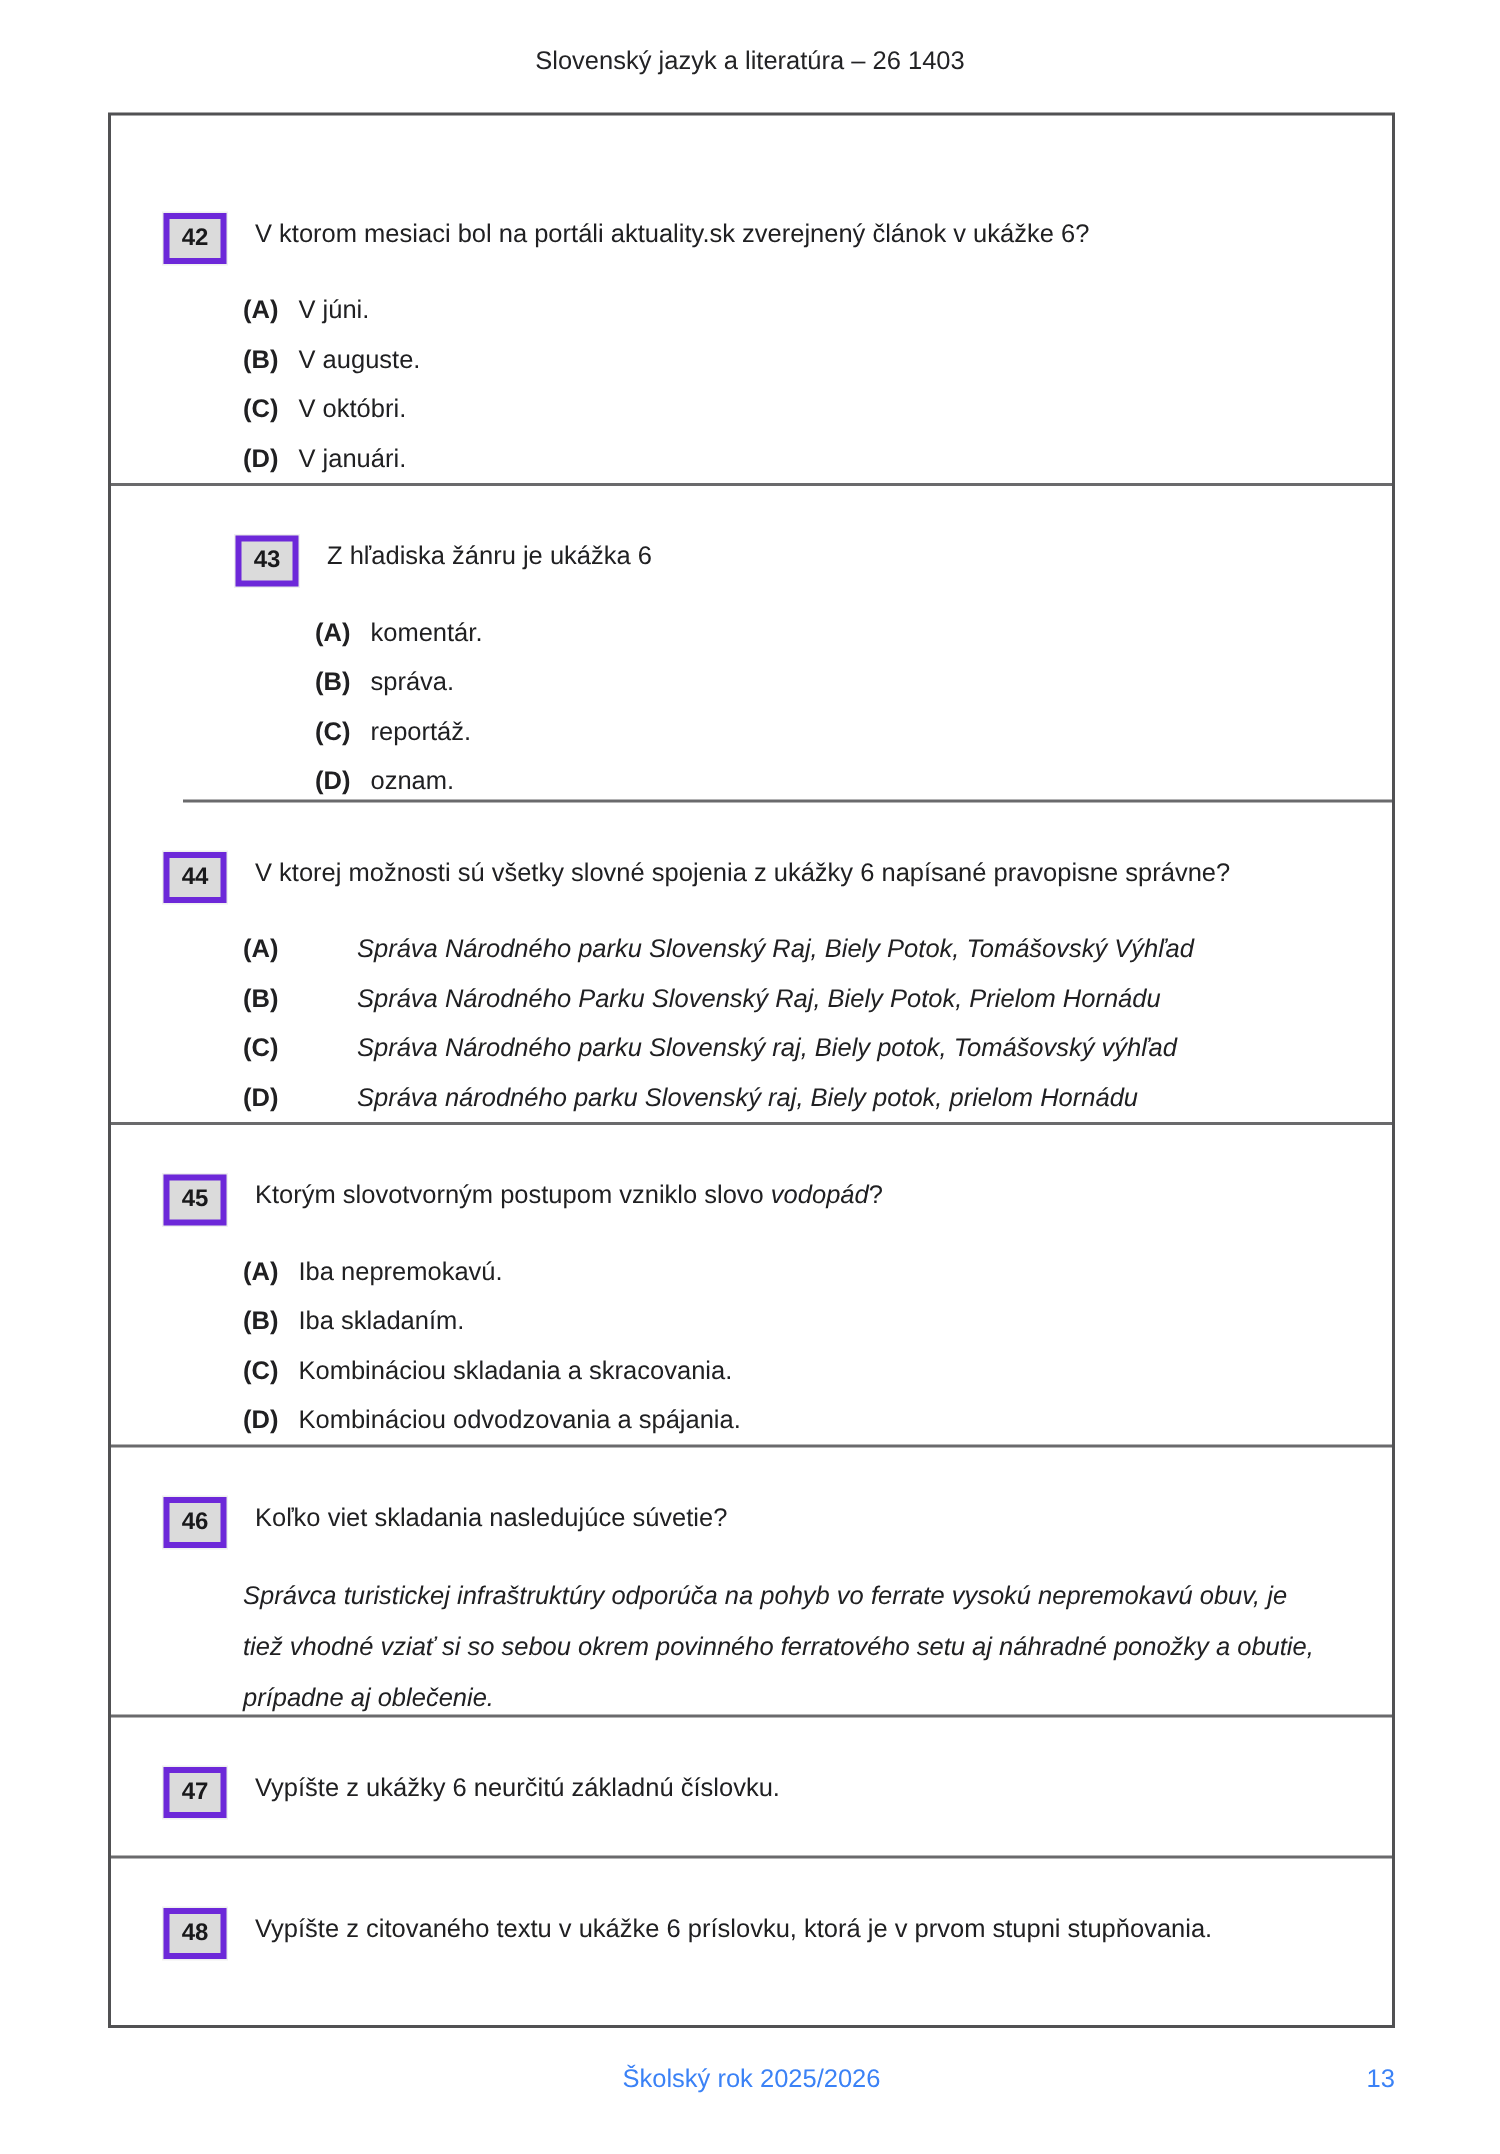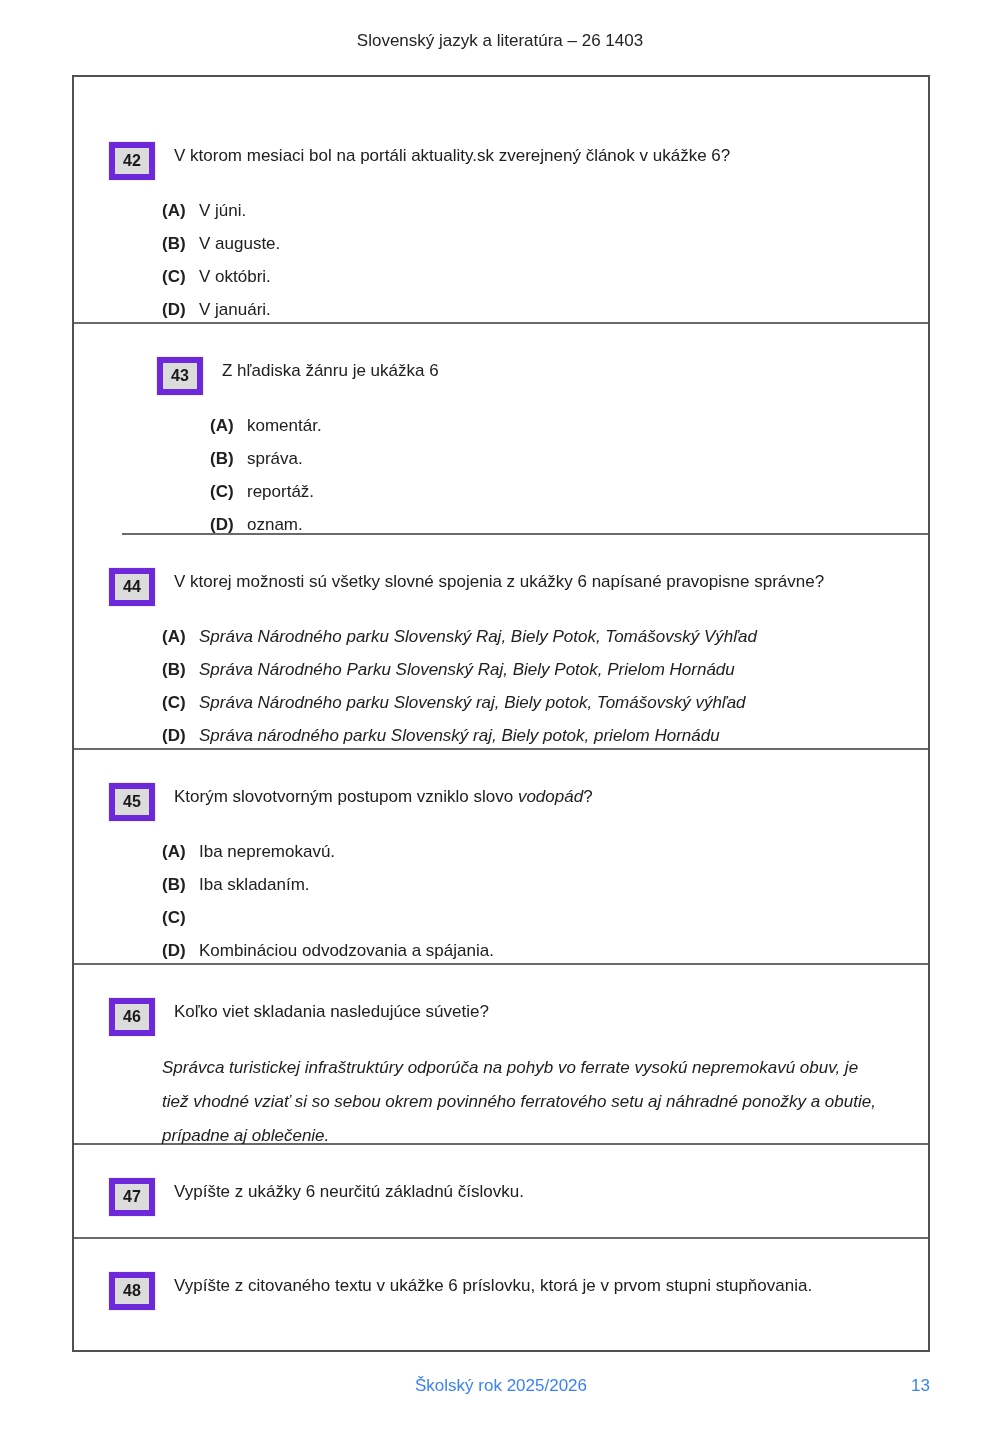--- a/index.html
+++ b/index.html
@@ -29,31 +29,31 @@
   .s42 { height: 247px; }
   .s43 { height: 211px; margin-left: 48px; }
   .s44 { height: 215px; }
   .s45 { height: 215px; }
   .s46 { height: 180px; }
   .s47 { height: 94px; }
   .s48 { height: 111px; }
   .qrow { display: flex; align-items: flex-start; }
   .qnum {
     display: inline-block; min-width: 22px; text-align: center;
-    background: #dbdbdb; border: 6px solid #6d28d9;
+    background: #dbdbdb; border: 4px solid #6d28d9;
     box-shadow: 0 0 0 1px #f0f0f0;
     padding: 3px 6px; font-weight: 700; font-size: 16px; line-height: 20px;
     margin-right: 19px; color: #19191b;
   }
   .qtext { font-size: 17px; line-height: 22px; padding-top: 3px; }
   .qtext .ital { font-style: italic; margin-top: 21px; }
   .opts { margin: 14px 0 0 53px; }
   .opt { display: flex; padding: 6px 0; font-size: 17px; line-height: 21px; }
   .opt .letter { width: 37px; flex: 0 0 37px; font-weight: 700; }
-  .italic-opts .otext { font-style: italic; }
+  .italic-opts .otext { font-style: italic; margin-left: 39px; }
   .passage {
     margin: 15px 10px 0 53px;
     font-style: italic; font-size: 17px; line-height: 34px;
   }
   .footer {
     position: absolute; top: 1376px; left: 72px; width: 858px;
     font-size: 17px; color: #3b82f6;
   }
   .footer .year { display: block; text-align: center; }
   .footer .pagenum { position: absolute; right: 0; top: 0; }
@@ -149,20 +149,21 @@
       <div class="opt">
         <span class="letter">(A)</span>
         <span class="otext">Iba nepremokavú.</span>
       </div>
       <div class="opt">
         <span class="letter">(B)</span>
         <span class="otext">Iba skladaním.</span>
       </div>
       <div class="opt">
         <span class="letter">(C)</span>
+        <span class="otext">Kombináciou skladania a skracovania.</span>
       </div>
       <div class="opt">
         <span class="letter">(D)</span>
         <span class="otext">Kombináciou odvodzovania a spájania.</span>
       </div>
     </div>
   </section>
 
   <section class="qsec s46">
     <div class="qrow">

